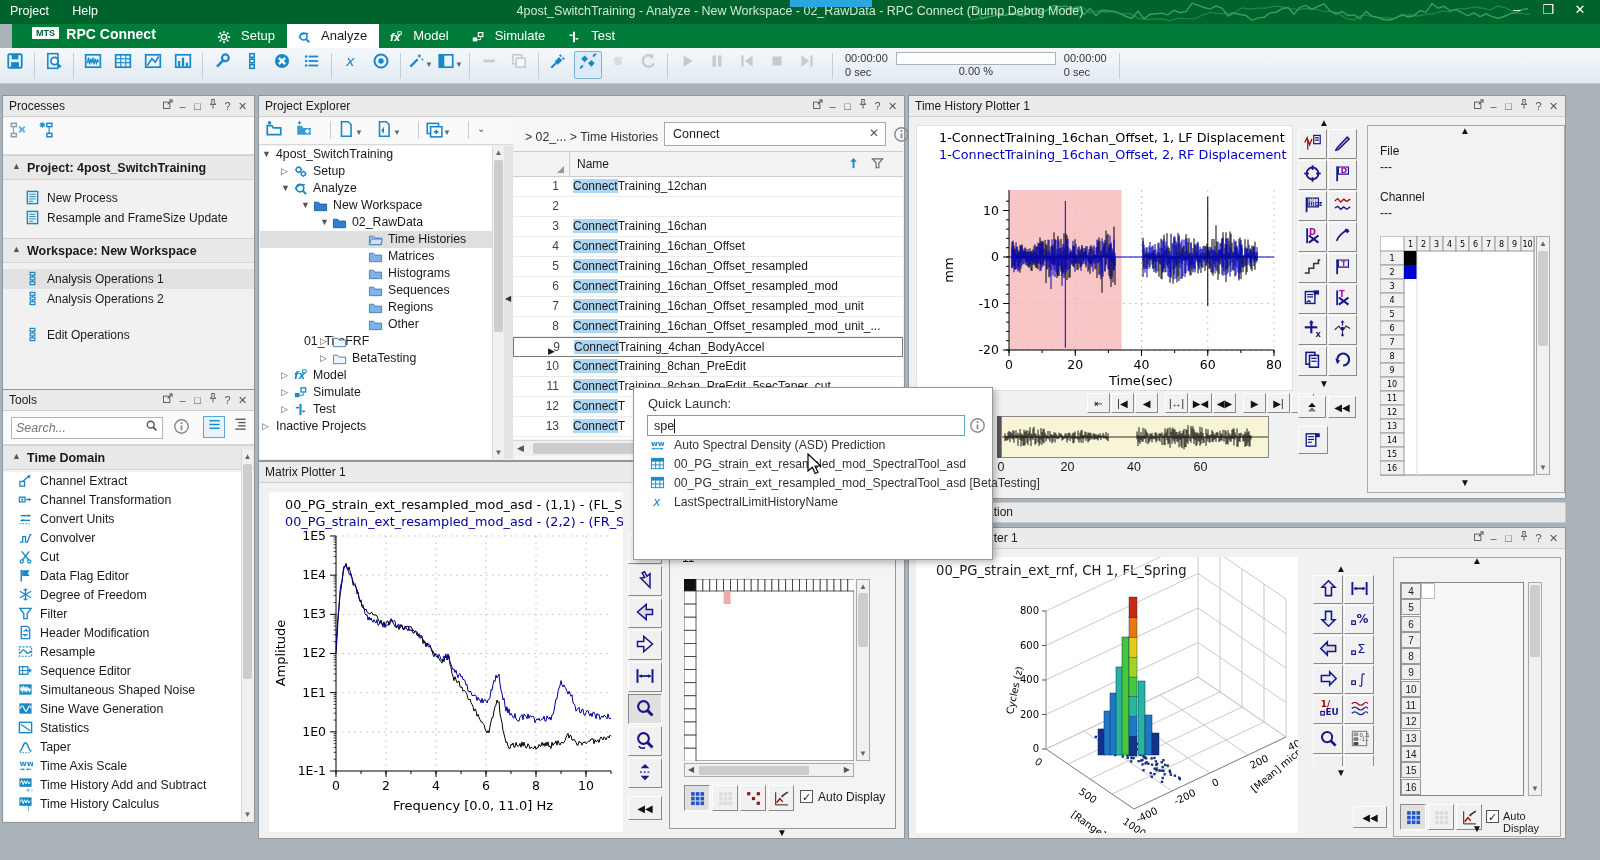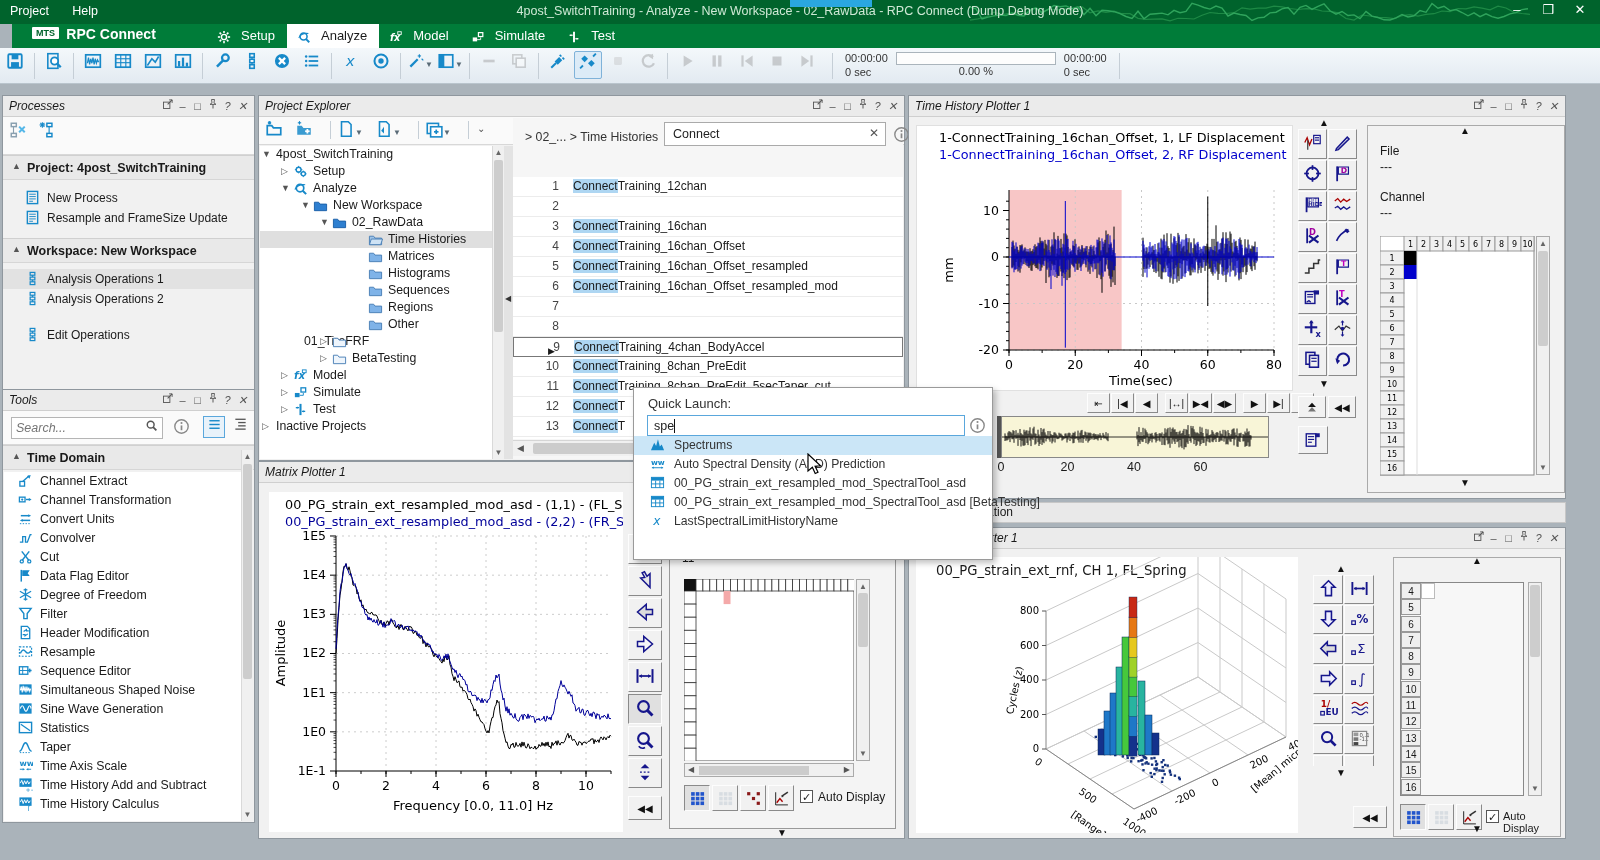--- a/index.html
+++ b/index.html
@@ -26,21 +26,21 @@
   .tbtn.disabled{opacity:.42;filter:grayscale(.9);}
   .tsep{display:inline-block;width:1px;height:26px;background:#c5ced6;margin:5px 4px;vertical-align:top;}
   .dd{font-size:8px;color:#5a6b77;vertical-align:3px;}
   #transport{display:inline-block;vertical-align:top;margin-left:6px;font-size:11px;color:#333;}
   #transport .tcol{display:inline-block;vertical-align:top;margin:3px 8px 0 8px;line-height:14px;}
   #pbarwrap{display:inline-block;vertical-align:top;margin-top:4px;width:160px;}
   #pbar{width:160px;height:13px;border:1px solid #aab4bc;background:#fdfdfd;}
   #pct{text-align:center;line-height:13px;}
   
   .panel{position:absolute;background:#f1f1f1;border:1px solid #8f979e;}
-  .phead{height:21px;background:#ebebeb;border-bottom:1px solid #cfcfcf;line-height:20px;padding:0 6px;font-size:12px;color:#1a1a1a;position:relative;font-style:italic;}
+  .phead{height:21px;background:#ebebeb;border-bottom:1px solid #cfcfcf;line-height:20px;padding:0 6px;font-size:12px;color:#1a1a1a;position:relative;}
   .phicons{position:absolute;right:4px;top:0;color:#555;font-size:11px;}
   .phicons span{display:inline-block;width:15px;text-align:center;cursor:default;}
   .ptool{background:#fafafa;border-bottom:1px solid #d8d8d8;}
   .sechead{background:#e9e9e9;border-top:1px solid #d0d0d0;border-bottom:1px solid #d6d6d6;font-weight:bold;font-size:12.5px;padding:5px 6px 4px 24px;position:relative;}
   .sechead .car{position:absolute;left:9px;top:5px;font-size:9px;color:#555;}
   .item{height:20px;line-height:20px;padding-left:22px;white-space:nowrap;position:relative;}
   .item .ic{position:absolute;left:22px;top:2px;}
   .item .lb{margin-left:22px;}
   .item.sel{background:#e2e2e2;}
   .toolitem{height:19px;line-height:19px;padding-left:36px;white-space:nowrap;position:relative;font-size:12.3px;}
@@ -562,20 +562,32 @@
           <div style="position:absolute;top:148px;left:1px;font-size:8px;color:#333">◀</div>
         </div>
         <div style="position: absolute; inset: 22px 1px 1px 254px; background: rgb(246, 246, 246);">
           <div style="position: absolute; left: 12px; top: 12px; font-size: 12.3px; color: rgb(51, 51, 51);">&gt; 02_... &gt; Time Histories</div>
           <div style="position: absolute; left: 151px; top: 4px; width: 222px; height: 24px; background: rgb(255, 255, 255); border: 1px solid rgb(170, 170, 170);"><input value="Connect" style="border: none; outline: none; width: 190px; height: 20px; margin: 1px 0px 0px 6px; font-size: 12.5px; color: rgb(34, 34, 34);"><span style="position: absolute; right: 6px; top: 3px; color: rgb(85, 85, 85); font-size: 12px;">✕</span></div>
           <span style="position: absolute; left: 380px; top: 8px;"><svg width="17" height="17" viewBox="0 0 16 16">
               <circle cx="8" cy="8" r="6.3" fill="none" stroke="#888" stroke-width="1.3"></circle>
               <line x1="8" y1="7" x2="8" y2="11.5" stroke="#888" stroke-width="1.6"></line>
               <circle cx="8" cy="4.7" r="1" fill="#888"></circle>
             </svg></span>
+          <div style="position: absolute; left: 0px; top: 33px; right: 0px; height: 26px; background: rgb(243, 243, 243); border-top: 1px solid rgb(204, 204, 204); border-bottom: 1px solid rgb(204, 204, 204);">
+            <span style="position:absolute;left:56px;top:0;bottom:0;border-left:1px solid #ccc"></span>
+            <span style="position:absolute;left:64px;top:5px">Name</span>
+            <span style="position:absolute;right:42px;top:4px"><svg width="15" height="15" viewBox="0 0 16 16">
+                <line x1="8" y1="13" x2="8" y2="4" stroke="#1789c9" stroke-width="2"></line>
+                <polygon points="8,2 11.5,6 4.5,6" fill="#1789c9"></polygon>
+              </svg></span>
+            <span style="position:absolute;right:18px;top:4px"><svg width="15" height="15" viewBox="0 0 16 16">
+                <polygon points="2.5,3 13.5,3 9.5,7.5 9.5,12.5 6.5,12.5 6.5,7.5" fill="none" stroke="#666" stroke-width="1.2"></polygon>
+              </svg></span>
+            <span style="position:absolute;left:44px;bottom:3px;width:0;height:0;border-left:7px solid transparent;border-bottom:7px solid #999"></span>
+          </div>
           <div style="position: absolute; left: 0px; top: 59px; right: 0px; height: 262px; background: rgb(255, 255, 255); overflow: hidden;">
             <div class="frow">
               <span class="num">1</span>
               <span class="nm"><span class="hl">Connect</span>Training_12chan</span>
             </div>
             <div class="frow">
               <span class="num">2</span>
             </div>
             <div class="frow">
               <span class="num">3</span>
@@ -588,23 +600,25 @@
             <div class="frow">
               <span class="num">5</span>
               <span class="nm"><span class="hl">Connect</span>Training_16chan_Offset_resampled</span>
             </div>
             <div class="frow">
               <span class="num">6</span>
               <span class="nm"><span class="hl">Connect</span>Training_16chan_Offset_resampled_mod</span>
             </div>
             <div class="frow">
               <span class="num">7</span>
+              <span class="nm"><span class="hl">Connect</span>Training_16chan_Offset_resampled_mod_unit</span>
             </div>
             <div class="frow">
               <span class="num">8</span>
+              <span class="nm"><span class="hl">Connect</span>Training_16chan_Offset_resampled_mod_unit_...</span>
             </div>
             <div class="frow sel">
               <span style="position:absolute;left:34px;top:4px;font-size:9px">▶</span>
               <span class="num">9</span>
               <span class="nm"><span class="hl">Connect</span>Training_4chan_BodyAccel</span>
             </div>
             <div class="frow">
               <span class="num">10</span>
               <span class="nm"><span class="hl">Connect</span>Training_8chan_PreEdit</span>
             </div>
@@ -1561,23 +1575,20 @@
         </div>
       </div>
       <div id="ql">
         <div style="margin: 8px 0px 4px 14px; font-size: 13px; color: rgb(51, 51, 51);">Quick Launch:</div>
         <div style="position: relative; margin-left: 13px; width: 318px; height: 21px; border: 1px solid rgb(90, 167, 220); background: rgb(255, 255, 255);"><input value="spe" style="border: none; outline: none; width: 290px; height: 17px; margin: 1px 0px 0px 4px; font-size: 12.5px; color: rgb(34, 34, 34);"><div style="position: absolute; left: 26px; top: 3px; width: 1px; height: 14px; background: rgb(17, 17, 17);"></div></div>
         <span style="position: absolute; right: 6px; top: 29px;"><svg width="17" height="17" viewBox="0 0 16 16">
             <circle cx="8" cy="8" r="6.3" fill="none" stroke="#888" stroke-width="1.3"></circle>
             <line x1="8" y1="7" x2="8" y2="11.5" stroke="#888" stroke-width="1.6"></line>
             <circle cx="8" cy="4.7" r="1" fill="#888"></circle>
           </svg></span>
-        <div class="qlrow sel" style="margin-top: 0px;"><span class="ic"><svg width="15" height="15" viewBox="0 0 16 16">
-              <path d="M1 14 L4.5 6 6.5 9.5 8.5 2.5 10.5 10 12.5 8 15 14 z" fill="#1789c9"></path>
-            </svg></span><span>Spectrums</span></div>
         <div class="qlrow" style="margin-top: 0px;"><span class="ic"><svg width="15" height="15" viewBox="0 0 16 16">
               <text x="1" y="10" font-size="8" font-weight="bold" fill="#1789c9">ww</text>
               <line x1="2" y1="12.5" x2="14" y2="12.5" stroke="#1789c9"></line>
               <polygon points="2,12.5 4,11.3 4,13.7" fill="#1789c9"></polygon>
               <polygon points="14,12.5 12,11.3 12,13.7" fill="#1789c9"></polygon>
             </svg></span><span>Auto Spectral Density (ASD) Prediction</span></div>
         <div class="qlrow" style="margin-top: 0px;"><span class="ic"><svg width="15" height="15" viewBox="0 0 16 16">
               <rect x="1.5" y="2.5" width="13" height="11" fill="#fff" stroke="#1789c9"></rect>
               <rect x="1.5" y="2.5" width="13" height="3.5" fill="#1789c9"></rect>
               <line x1="6" y1="6" x2="6" y2="13.5" stroke="#1789c9"></line>

